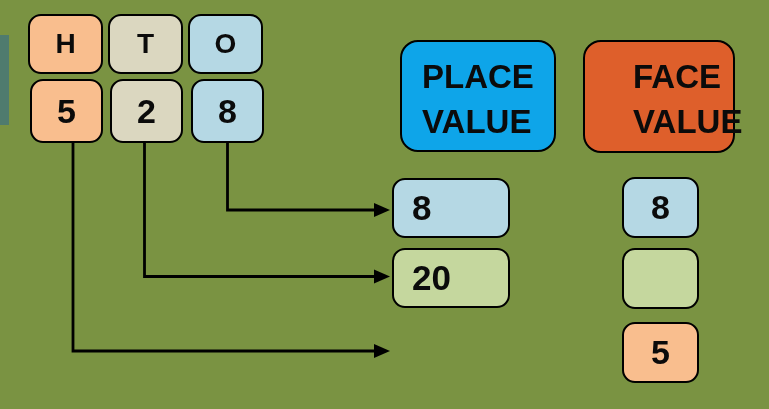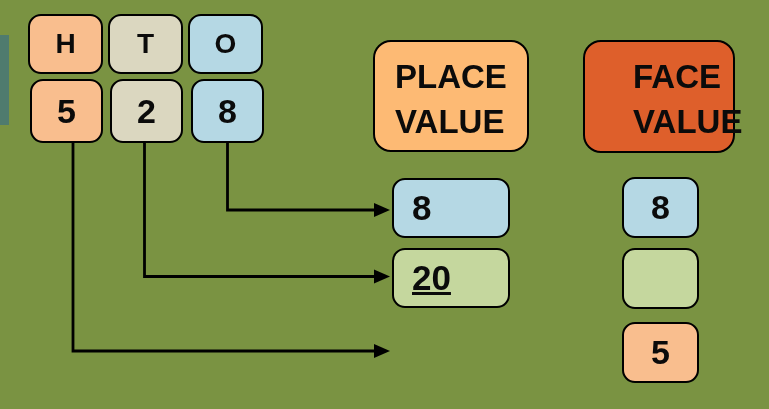--- a/index.html
+++ b/index.html
@@ -42,22 +42,22 @@
     width: 118px; height: 60px;
     font-size: 35px;
     justify-content: flex-start;
     padding-left: 18px;
   }
   .fv { width: 77px; height: 61px; font-size: 34px; }
 
   .peach  { background: #F9BE8E; }
   .tan    { background: #DBD7C0; }
   .blue   { background: #B5D8E4; }
-  .green  { background: #C5D79E; text-decoration: underline; }
-  .yellow { background: #fdba74; }
+  .green  { background: #C5D79E; }
+  .yellow { background: #0ea5e9; margin-left: 27px; }
   .orange { background: #DE5F2B; padding-left: 48px; }
 
   .arrows {
     position: absolute;
     left: 0; top: 0;
     pointer-events: none;
   }
   .arrows path {
     stroke: #000;
     stroke-width: 2.8;

